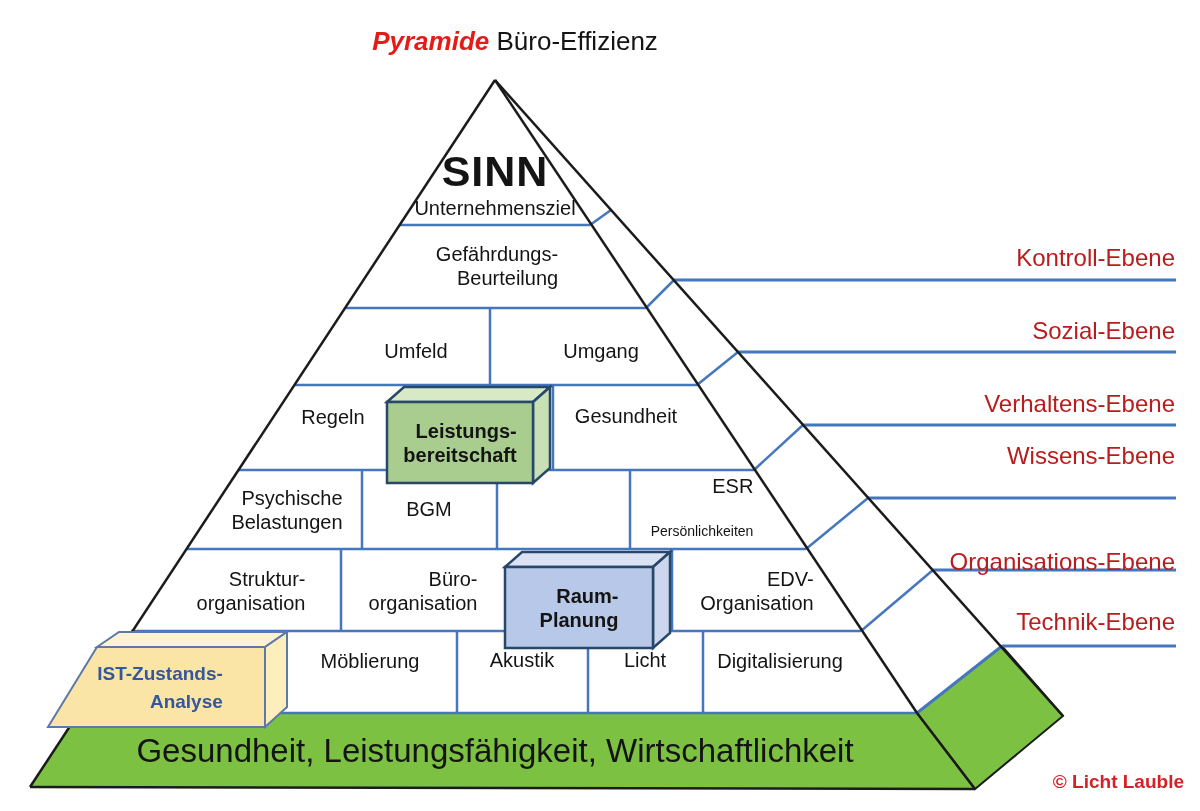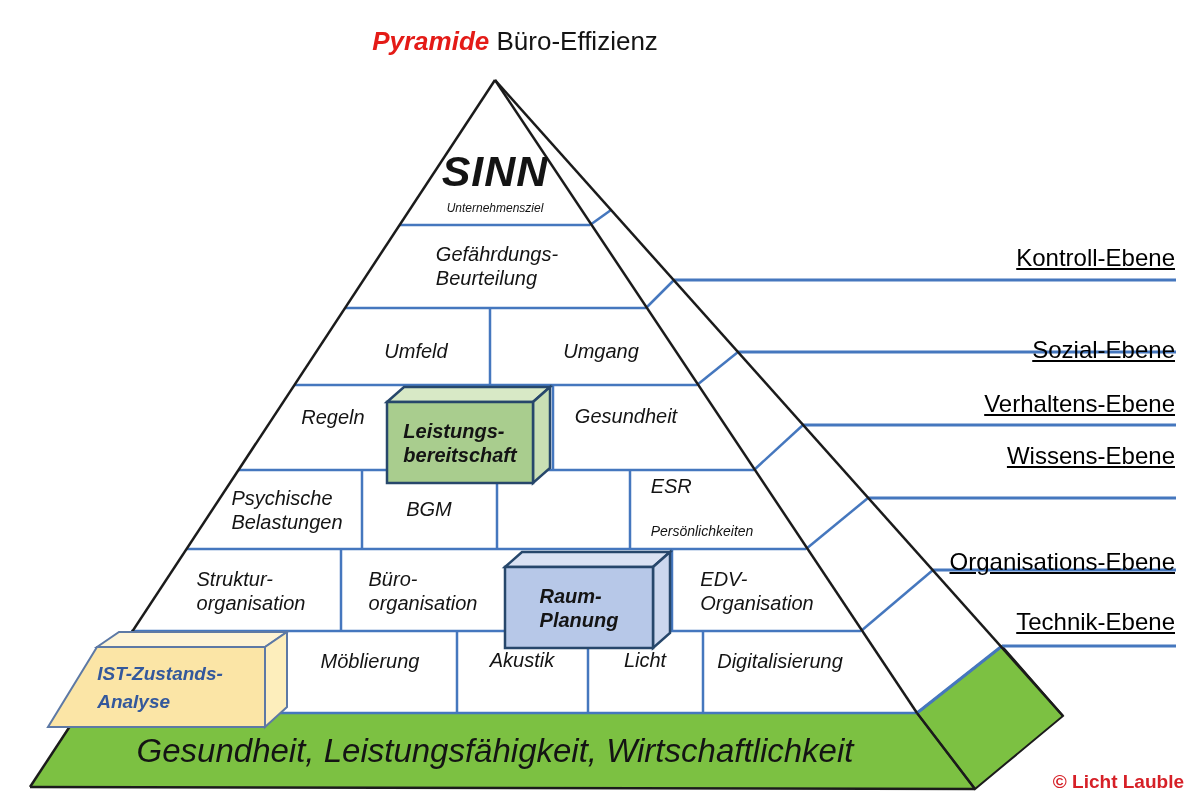--- a/index.html
+++ b/index.html
@@ -3,36 +3,36 @@
 <meta charset="utf-8">
 <style>
   html,body{margin:0;padding:0;background:#ffffff;}
   #stage{
     position:relative;width:1200px;height:811px;background:#ffffff;overflow:hidden;
     font-family:"Liberation Sans", sans-serif;color:#141414;
   }
   #shapes{position:absolute;left:0;top:0;width:1200px;height:811px;}
   .lbl{
     position:absolute;transform:translate(-50%,-50%);
-    text-align:left;white-space:pre-line;line-height:1.22;
-    font-size:20px;color:#141414;font-style:italic;
+    text-align:right;white-space:pre-line;line-height:1.22;
+    font-size:20px;color:#141414;
   }
   .title{
     position:absolute;left:515px;top:41px;transform:translate(-50%,-50%);
     font-size:26px;white-space:nowrap;
   }
   .title .red{color:#e41b17;font-weight:bold;font-style:italic;}
   .sinn{font-size:43px;font-weight:bold;letter-spacing:1px;}
-  .untern{font-size:12px;}
+  .untern{font-size:20px;}
   .boxlbl{font-weight:bold;}
   .istlbl{font-weight:bold;color:#33589c;font-size:19px;line-height:1.45;}
   .baselbl{font-size:33px;white-space:nowrap;}
   .ebene{
     position:absolute;right:25px;transform:translateY(-50%);
-    font-size:24px;text-align:right;white-space:nowrap;color:#000000;text-decoration:underline;
+    font-size:24px;text-align:right;white-space:nowrap;color:#b91c1c;
   }
   .esr-main{font-size:20px;line-height:1.1;}
   .esr-sub{font-size:14px;line-height:1.4;}
   .copyright{
     position:absolute;right:16px;top:771px;
     font-size:19px;font-weight:600;color:#d62027;white-space:nowrap;
   }
 </style>
 </head>
 <body>
@@ -136,21 +136,21 @@
   <div class="lbl istlbl" style="left:160px;top:688px;">IST-Zustands-
 Analyse</div>
   <div class="lbl" style="left:370px;top:661px;">Möblierung</div>
   <div class="lbl" style="left:522px;top:660px;">Akustik</div>
   <div class="lbl" style="left:645px;top:660px;">Licht</div>
   <div class="lbl" style="left:780px;top:661px;">Digitalisierung</div>
 
   <div class="lbl baselbl" style="left:495px;top:751px;">Gesundheit, Leistungsfähigkeit, Wirtschaftlichkeit</div>
 
   <div class="ebene" style="top:258px;">Kontroll-Ebene</div>
-  <div class="ebene" style="top:350px;">Sozial-Ebene</div>
+  <div class="ebene" style="top:331px;">Sozial-Ebene</div>
   <div class="ebene" style="top:404px;">Verhaltens-Ebene</div>
   <div class="ebene" style="top:456px;">Wissens-Ebene</div>
   <div class="ebene" style="top:550px;margin-top:12px;">Organisations-Ebene</div>
   <div class="ebene" style="top:622px;">Technik-Ebene</div>
 
   <div class="copyright">© Licht Lauble</div>
 
 </div>
 
 </body></html>

